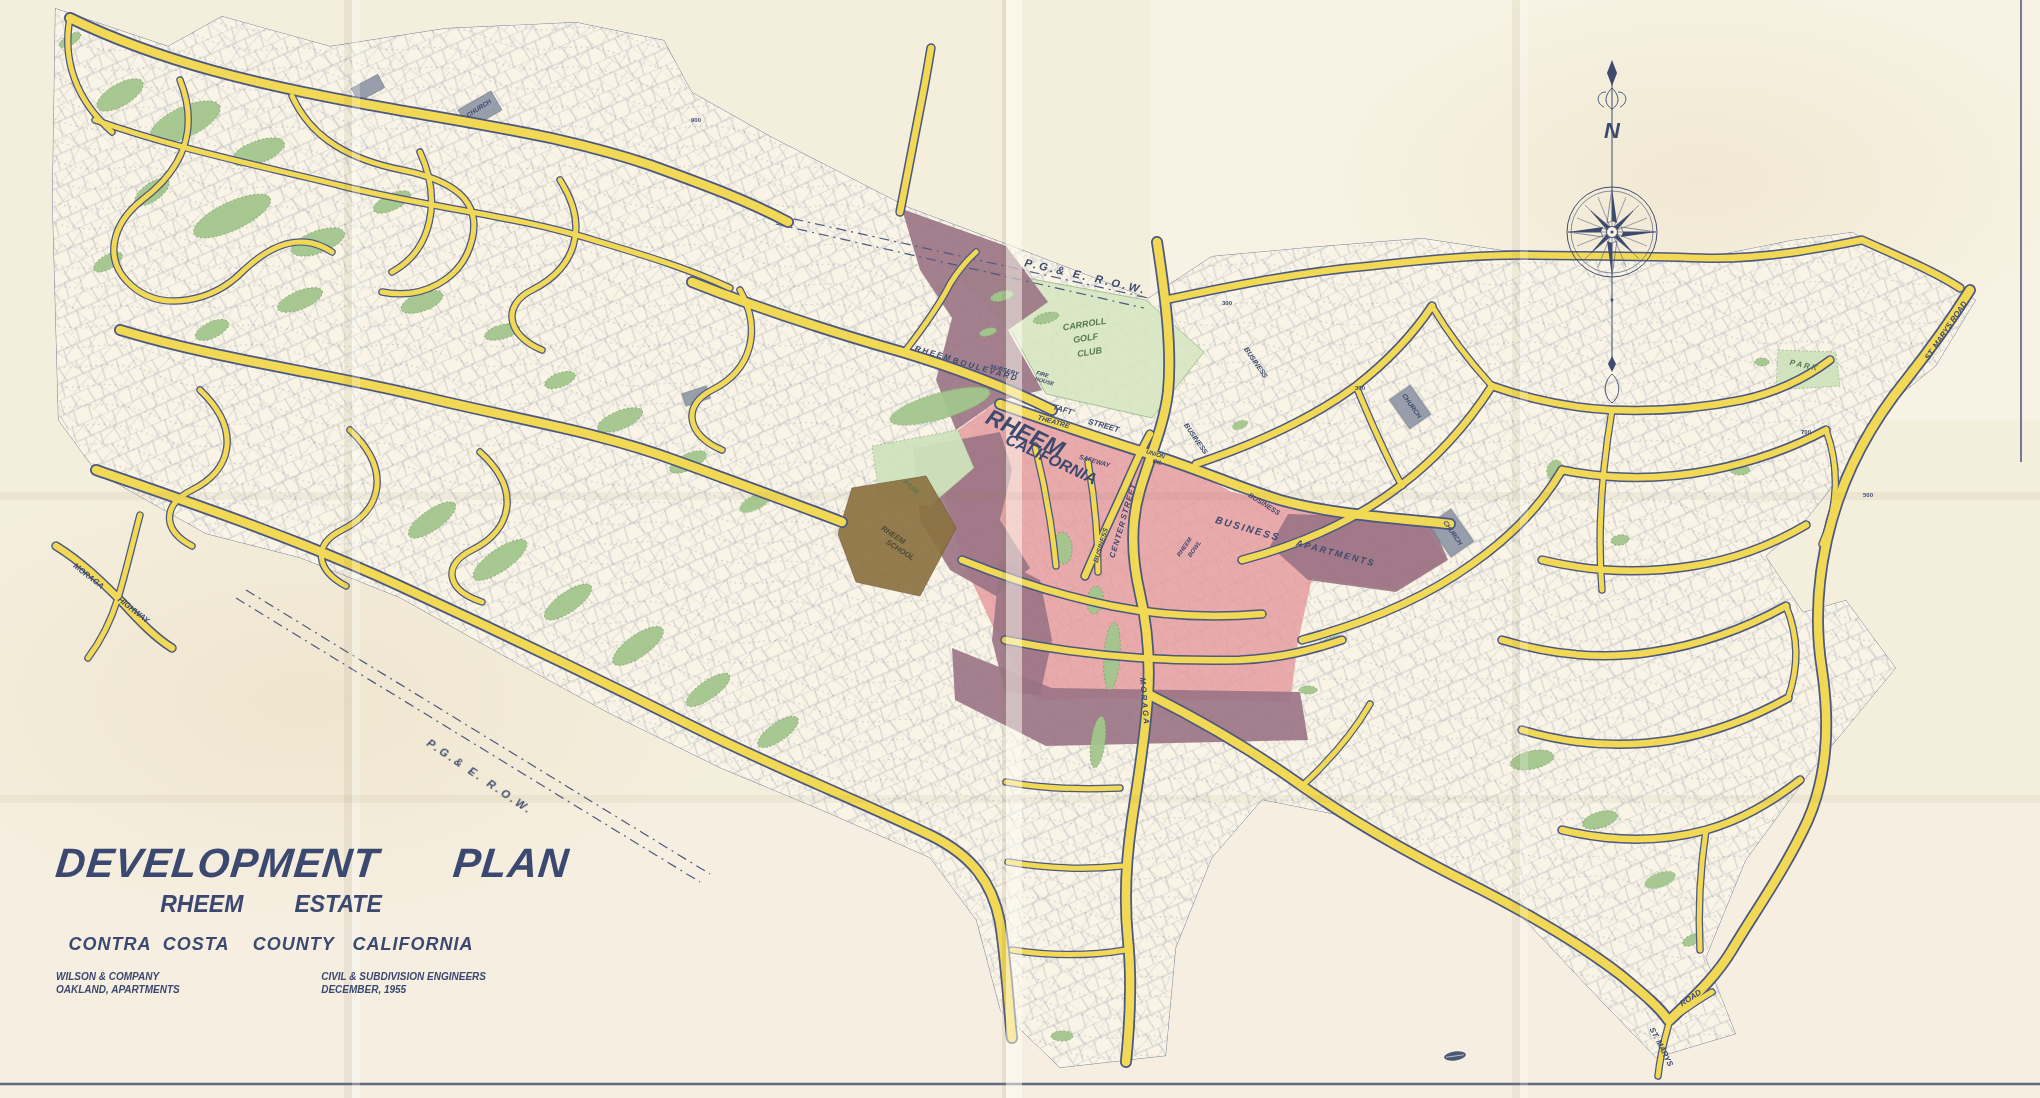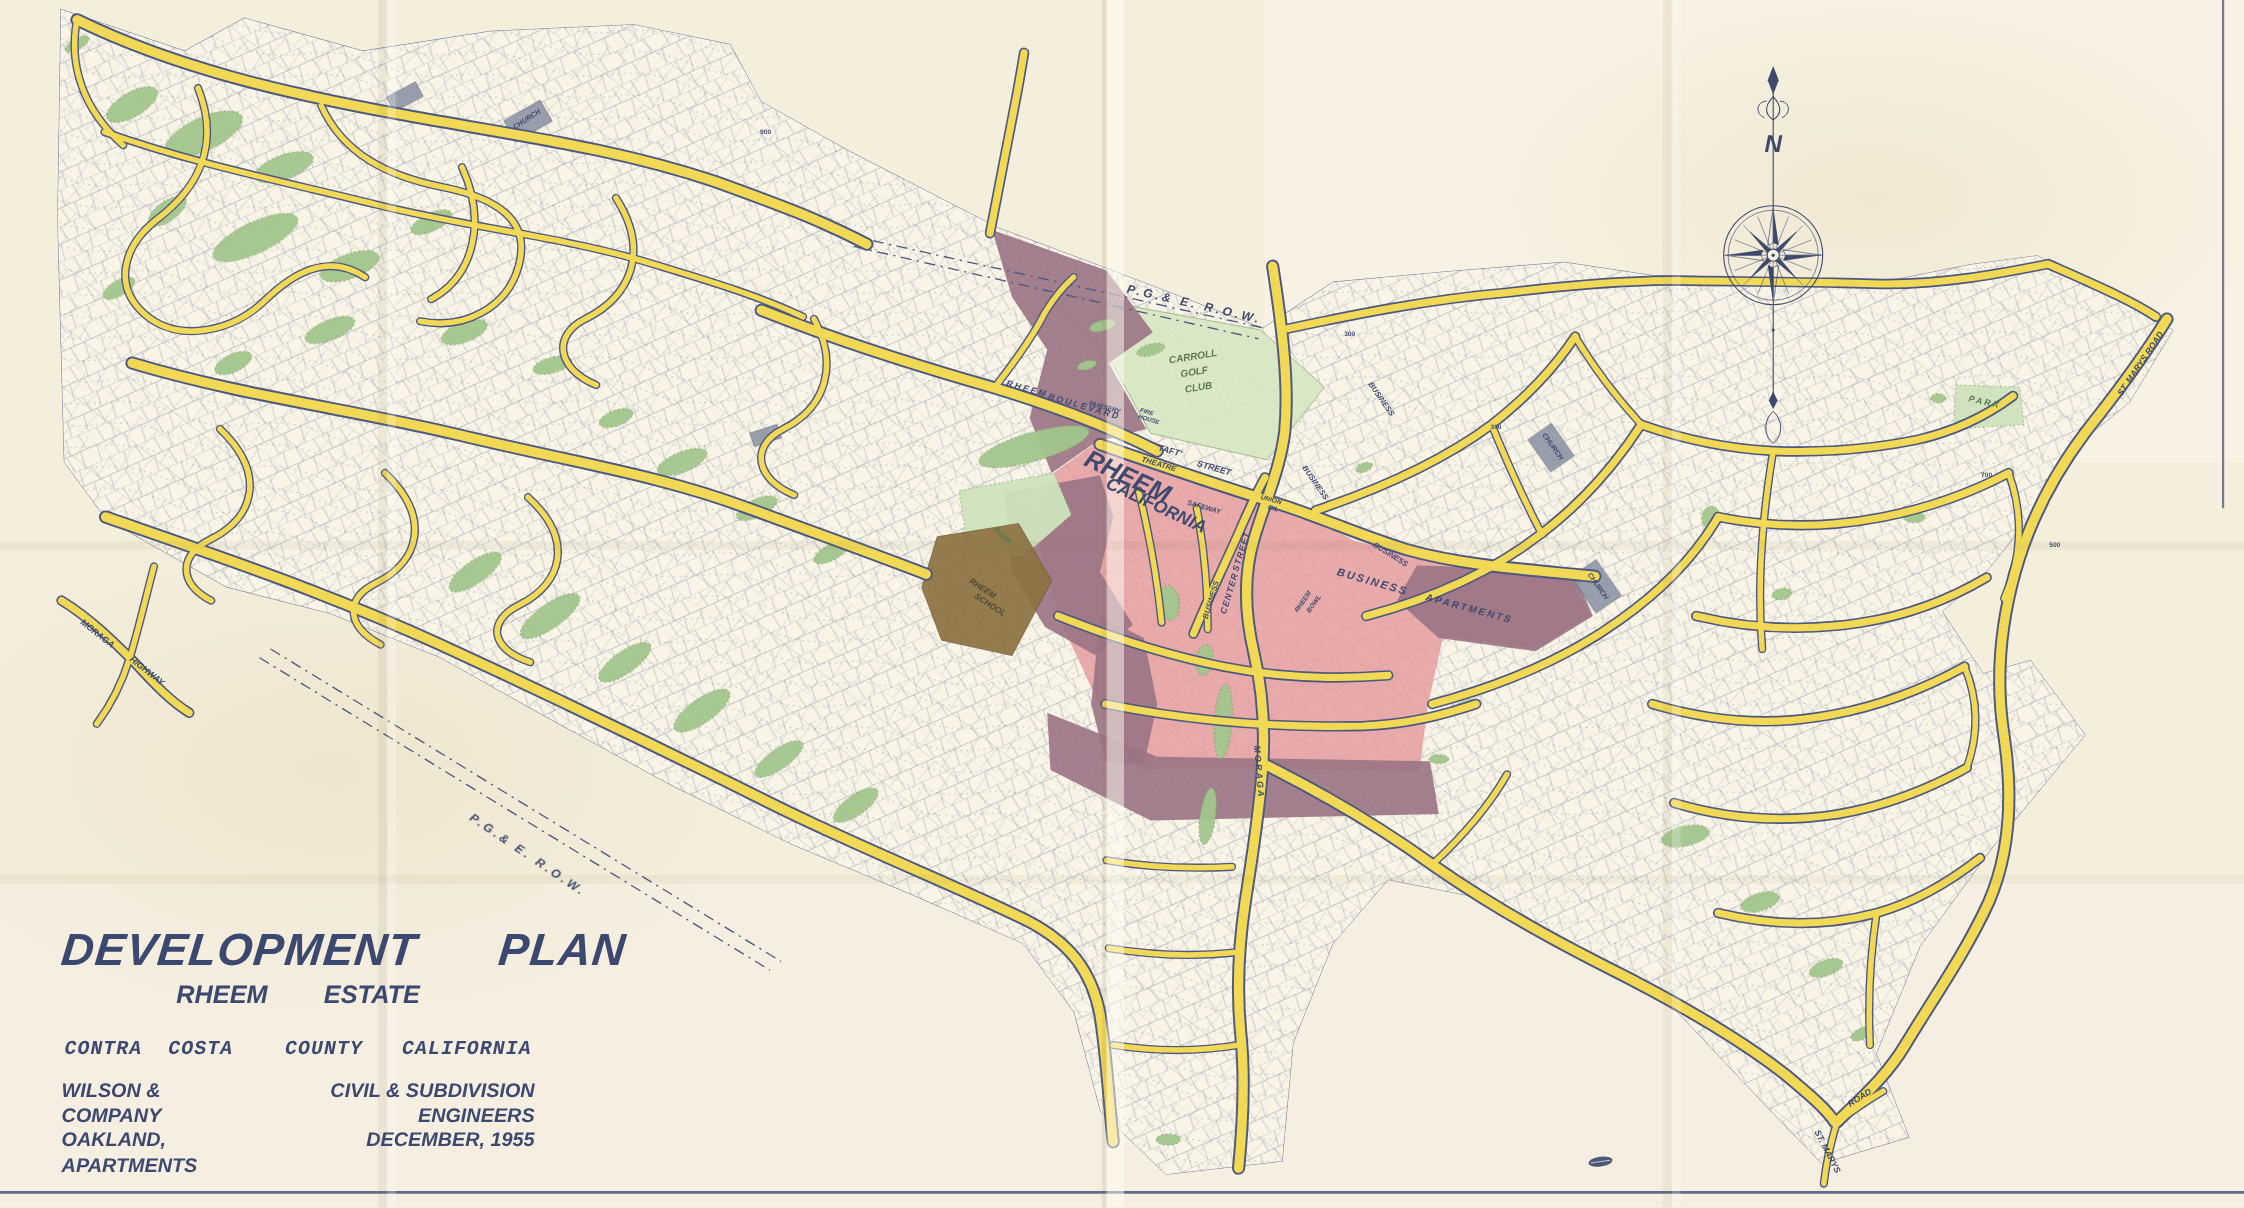--- a/index.html
+++ b/index.html
@@ -11,24 +11,24 @@
   .road-casing path{stroke:#4d5880;}
   .road-fill path{stroke:#f2d955;}
   .road-casing .w9{stroke-width:12px;} .road-fill .w9{stroke-width:8.5px;}
   .road-casing .w7{stroke-width:9.5px;} .road-fill .w7{stroke-width:6.5px;}
   .road-casing .w6{stroke-width:7.5px;} .road-fill .w6{stroke-width:5px;}
   
   .title-block{position:absolute;left:56px;top:840px;width:430px;color:#3b4870;
     font-style:italic;font-weight:bold;text-align:center;}
   .tb-line1{font-size:41px;white-space:pre;letter-spacing:1px;transform:skewX(-6deg);}
   .tb-line2{font-size:23px;margin-top:4px;white-space:pre;}
-  .tb-line3{font-size:18px;margin-top:26px;white-space:pre;letter-spacing:1px;font-family:Liberation Mono, monospace;}
-  .tb-firms{display:flex;justify-content:space-between;margin-top:16px;font-size:18px;line-height:1.25;}
+  .tb-line3{font-size:18px;margin-top:16px;white-space:pre;letter-spacing:1px;}
+  .tb-firms{display:flex;justify-content:space-between;margin-top:16px;font-size:10px;line-height:1.25;}
   .tb-firm-left{text-align:left;}
-  .tb-firm-right{text-align:right;margin-left:46px;}
+  .tb-firm-right{text-align:left;margin-left:46px;}
   text{font-family:"Liberation Sans",sans-serif;}
 </style>
 </head>
 <body>
 
 <div id="stage">
 <svg width="2040" height="1098" viewBox="0 0 2040 1098">
   <defs>
     <clipPath id="clipMap">
           <path d="M55,8 L168,46 L222,16 L330,46 L446,28 L576,22 L664,40 L692,92 L770,136 L908,207 L1002,242 L1148,298 L1212,256 L1310,247 L1422,238 L1502,250 L1604,252 L1702,258 L1792,240 L1852,232 L1906,261 L1976,300 L1936,366 L1882,410 L1846,470 L1802,525 L1766,556 L1803,612 L1846,600 L1896,668 L1812,770 L1746,860 L1706,958 L1736,1034 L1656,1058 L1600,1000 L1520,915 L1432,860 L1342,816 L1262,800 L1212,858 L1176,948 L1166,1056 L1060,1068 L1000,1010 L976,920 L930,858 L830,814 L720,768 L610,714 L500,654 L400,598 L300,558 L206,534 L96,472 L58,420 L52,200 Z"></path>

